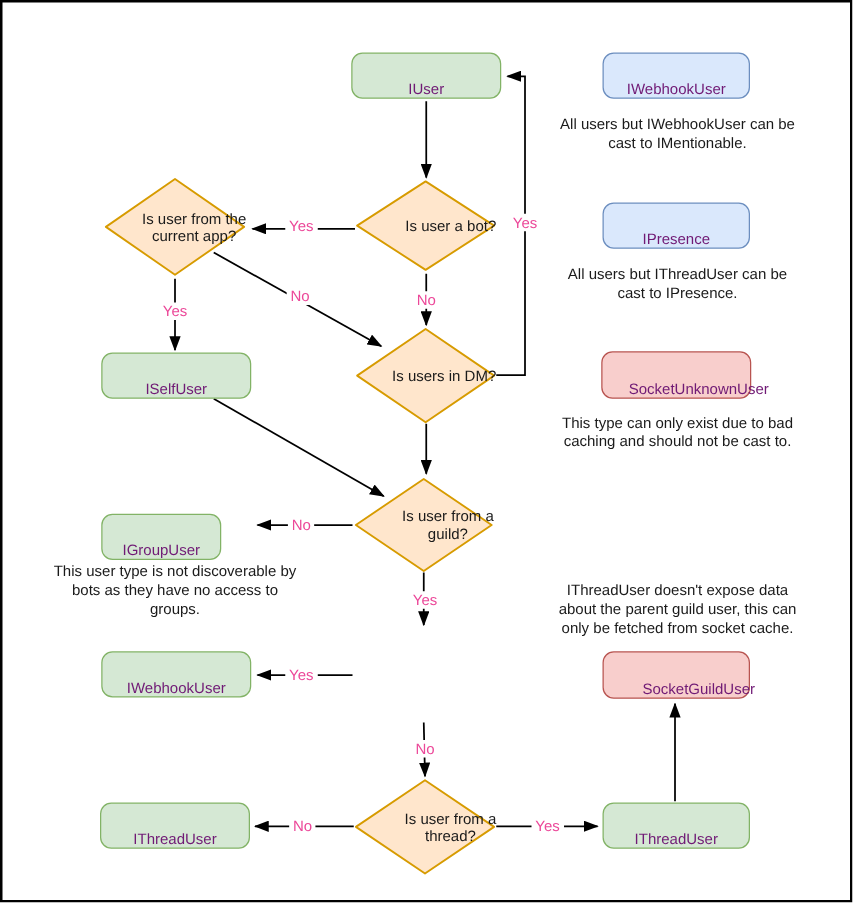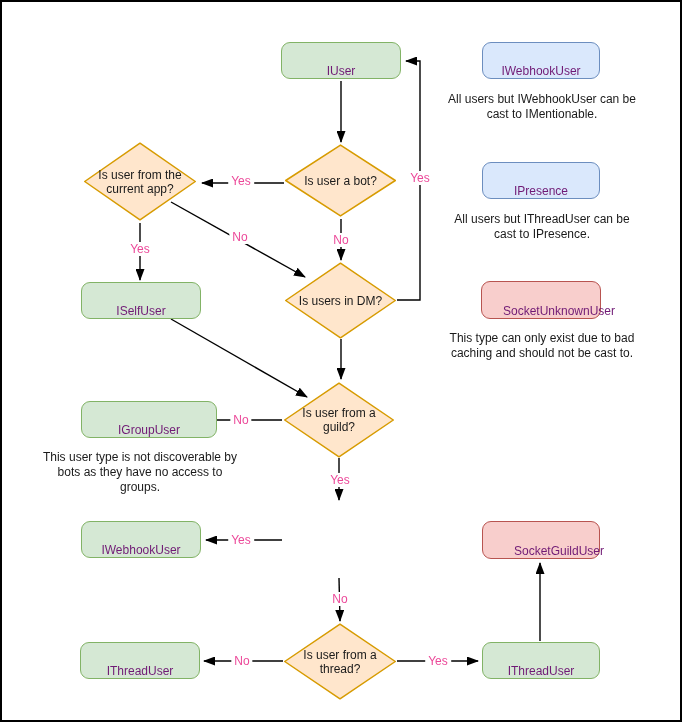--- a/index.html
+++ b/index.html
@@ -20,21 +20,21 @@
     display:flex;align-items:flex-end;justify-content:center;
     border-radius:9px;
     font-size:12px;color:#701a75;text-align:center;
     box-sizing:border-box;
   }
   .node.interface{background:var(--interface-fill);border:1.5px solid var(--interface-border);}
   .node.castable{background:var(--castable-fill);border:1.5px solid var(--castable-border);}
   .node.socket{background:var(--socket-fill);border:1.5px solid var(--socket-border);padding-left:36px;}
   .decision{
     position:absolute;z-index:2;
-    display:flex;align-items:center;justify-content:center;
+    display:flex;align-items:center;justify-content:flex-end;
   }
   .decision svg{position:absolute;left:0;top:0;width:100%;height:100%;overflow:visible;}
   .decision polygon{
     fill:var(--decision-fill);stroke:var(--decision-border);
     stroke-width:1.5;stroke-linejoin:round;
   }
   .dlabel{
     position:relative;z-index:1;
     font-size:12px;line-height:14px;color:#1a1a1a;
     text-align:center;white-space:pre-line;
@@ -87,21 +87,21 @@
   </div>
   <div class="node castable" style="left:480px;top:160px;width:118px;height:37px">
     <span>IPresence</span>
   </div>
   <div class="node socket" style="left:479px;top:279px;width:120px;height:38px">
     <span>SocketUnknownUser</span>
   </div>
   <div class="node interface" style="left:79px;top:280px;width:120px;height:37px">
     <span>ISelfUser</span>
   </div>
-  <div class="node interface" style="left:79px;top:399px;width:136px;height:37px">
+  <div class="node interface" style="left:79px;top:409px;width:96px;height:37px">
     <span>IGroupUser</span>
   </div>
   <div class="node interface" style="left:79px;top:519px;width:120px;height:37px">
     <span>IWebhookUser</span>
   </div>
   <div class="node interface" style="left:78px;top:640px;width:120px;height:37px">
     <span>IThreadUser</span>
   </div>
   <div class="node socket" style="left:480px;top:519px;width:118px;height:38px">
     <span>SocketGuildUser</span>
@@ -158,14 +158,17 @@
 
   <div class="note" style="left:440px;top:90px;width:200px">All users but IWebhookUser can be
 cast to IMentionable.</div>
   <div class="note" style="left:440px;top:210px;width:200px">All users but IThreadUser can be
 cast to IPresence.</div>
   <div class="note" style="left:440px;top:329px;width:200px">This type can only exist due to bad
 caching and should not be cast to.</div>
   <div class="note" style="left:38px;top:448px;width:200px">This user type is not discoverable by
 bots as they have no access to
 groups.</div>
+  <div class="note" style="left:440px;top:463px;width:200px">IThreadUser doesn't expose data
+about the parent guild user, this can
+only be fetched from socket cache.</div>
 
 </div>
 
 </body></html>

